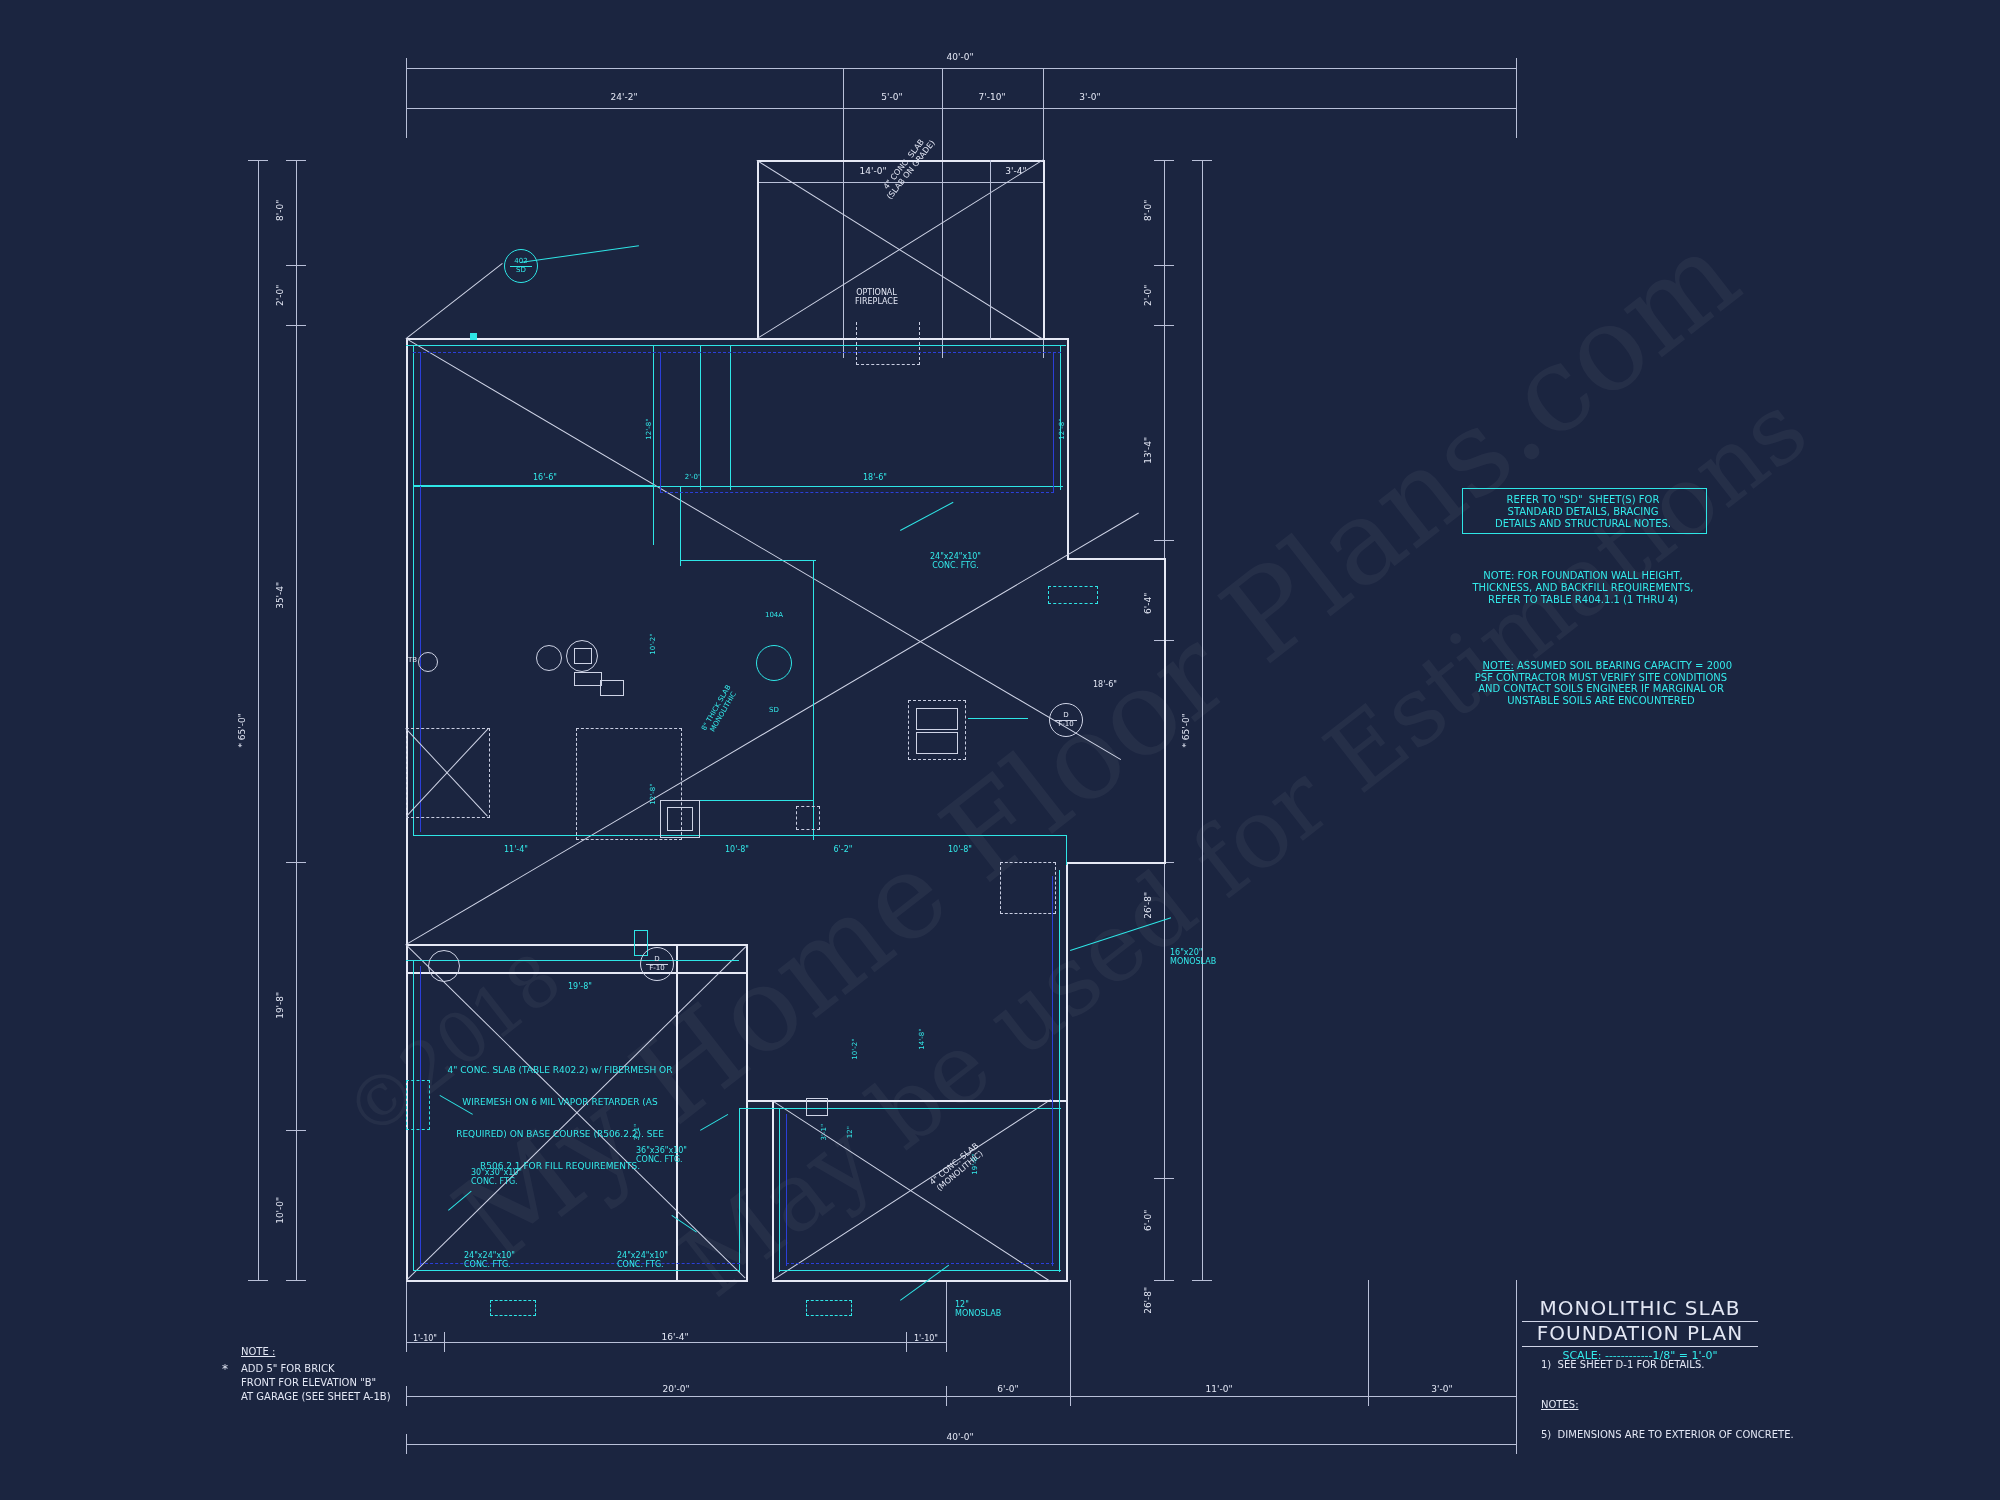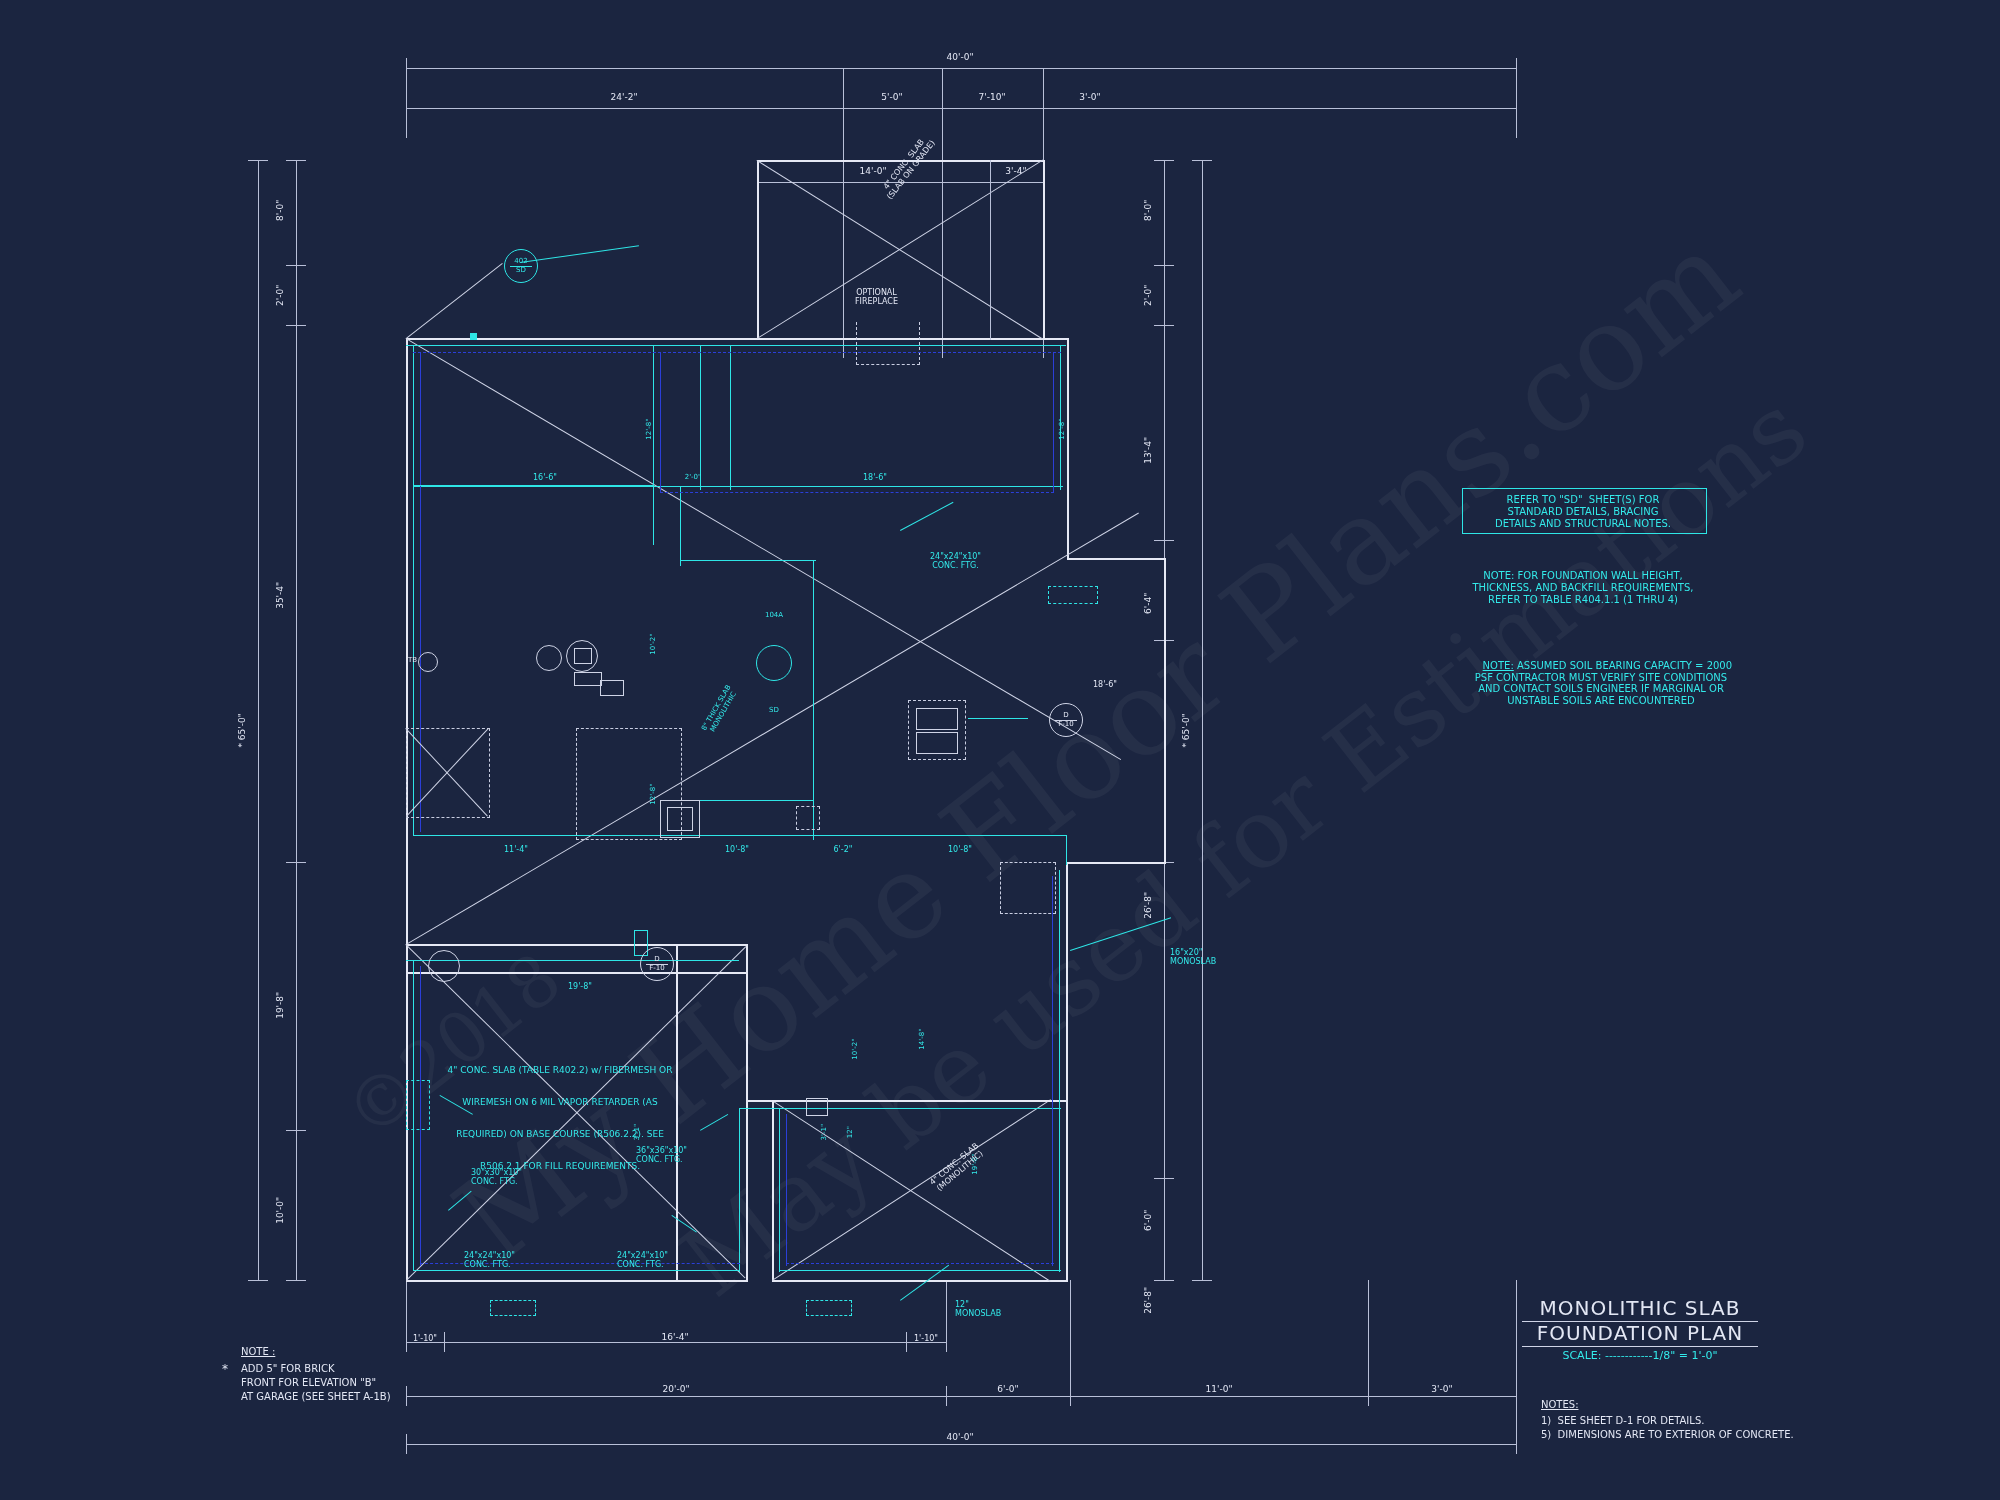--- a/index.html
+++ b/index.html
@@ -381,21 +381,21 @@
 UNSTABLE SOILS ARE ENCOUNTERED</span>
   </div>
 
   <div class="txt w t20" style="left:1640px;top:1297px;text-align:center;transform:translateX(-50%);letter-spacing:1px;">MONOLITHIC SLAB</div>
   <div class="hl" style="left:1522px;top:1321px;width:236px;"></div>
   <div class="txt w t20" style="left:1640px;top:1322px;text-align:center;transform:translateX(-50%);letter-spacing:1px;">FOUNDATION PLAN</div>
   <div class="hl" style="left:1522px;top:1346px;width:236px;"></div>
   <div class="txt c t11" style="left:1640px;top:1350px;text-align:center;transform:translateX(-50%);">SCALE: ------------1/8" = 1'-0"</div>
 
   <div class="txt w t10 und" style="left:1541px;top:1399px;">NOTES:</div>
-  <div class="txt w t10" style="left:1541px;top:1415px;">1)  SEE SHEET D-1 FOR DETAILS.</div>
+  <div class="txt w t10" style="left:1541px;top:1359px;">1)  SEE SHEET D-1 FOR DETAILS.</div>
   <div class="txt w t10" style="left:1541px;top:1429px;">5)  DIMENSIONS ARE TO EXTERIOR OF CONCRETE.</div>
 
   <div class="txt w t10 und" style="left:241px;top:1346px;">NOTE :</div>
   <div class="txt w t12" style="left:222px;top:1362px;">*</div>
   <div class="txt w t10" style="left:241px;top:1363px;">ADD 5" FOR BRICK</div>
   <div class="txt w t10" style="left:241px;top:1377px;">FRONT FOR ELEVATION "B"</div>
   <div class="txt w t10" style="left:241px;top:1391px;">AT GARAGE (SEE SHEET A-1B)</div>
 
 </div>
 

